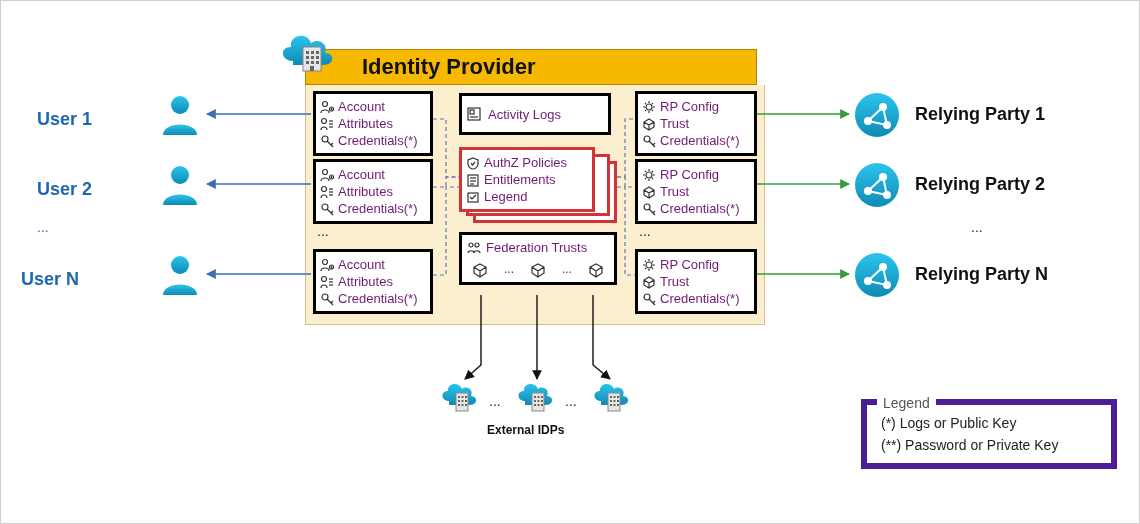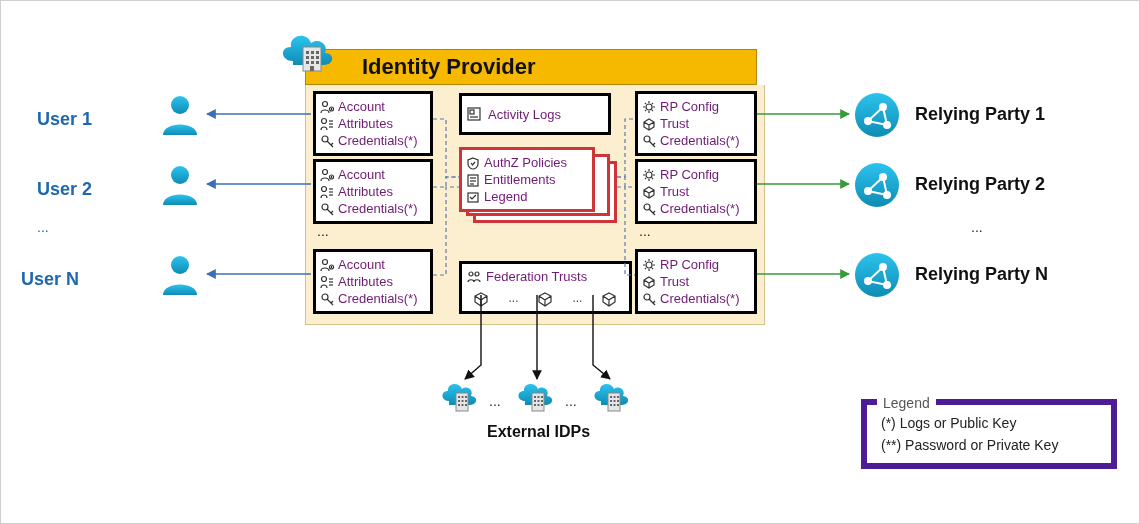--- a/index.html
+++ b/index.html
@@ -42,21 +42,21 @@
     font-size: 13px;
     line-height: 17px;
     color: #701a75;
   }
   .info-box.red { border-color: #D13438; }
   .info-box .row { display: flex; align-items: center; gap: 4px; height: 17px; }
   .ellipsis { position: absolute; font-size: 14px; color: #222; }
   .ellipsis.blue { color: #1F67B0; }
   .ext-idps-label {
     position: absolute;
-    font-size: 16px;
+    font-size: 12px;
     font-weight: 700;
     color: #111;
   }
   .legend-box {
     position: absolute;
     border: 6px solid #4c1d95;
     padding: 10px 14px 10px 14px;
     font-size: 14px;
     color: #222;
     background: #fff;
@@ -363,21 +363,21 @@
     </div>
   <div class="row">
       <svg width="14" height="14">
         <rect x="2" y="3" width="10" height="9" class="ic-stroke"></rect>
         <path d="M4 7 L6 9 L10 5" class="ic-stroke"></path>
       </svg>
       <span>Legend</span>
     </div>
 </div>
 
-<div class="info-box" style="left:458px; top:260px; width:173px;">
+<div class="info-box" style="left:458px; top:231px; width:158px;">
   <div class="row">
     <svg width="16" height="14">
         <circle cx="5" cy="4" r="2" class="ic-stroke"></circle>
         <circle cx="11" cy="4" r="2" class="ic-stroke"></circle>
         <path d="M2 12 C2 9 8 9 8 12 M8 12 C8 9 14 9 14 12" class="ic-stroke"></path>
       </svg>
     <span>Federation Trusts</span>
   </div>
   <div class="row" style="justify-content:space-around; margin-top:5px;">
     <svg width="16" height="16">

